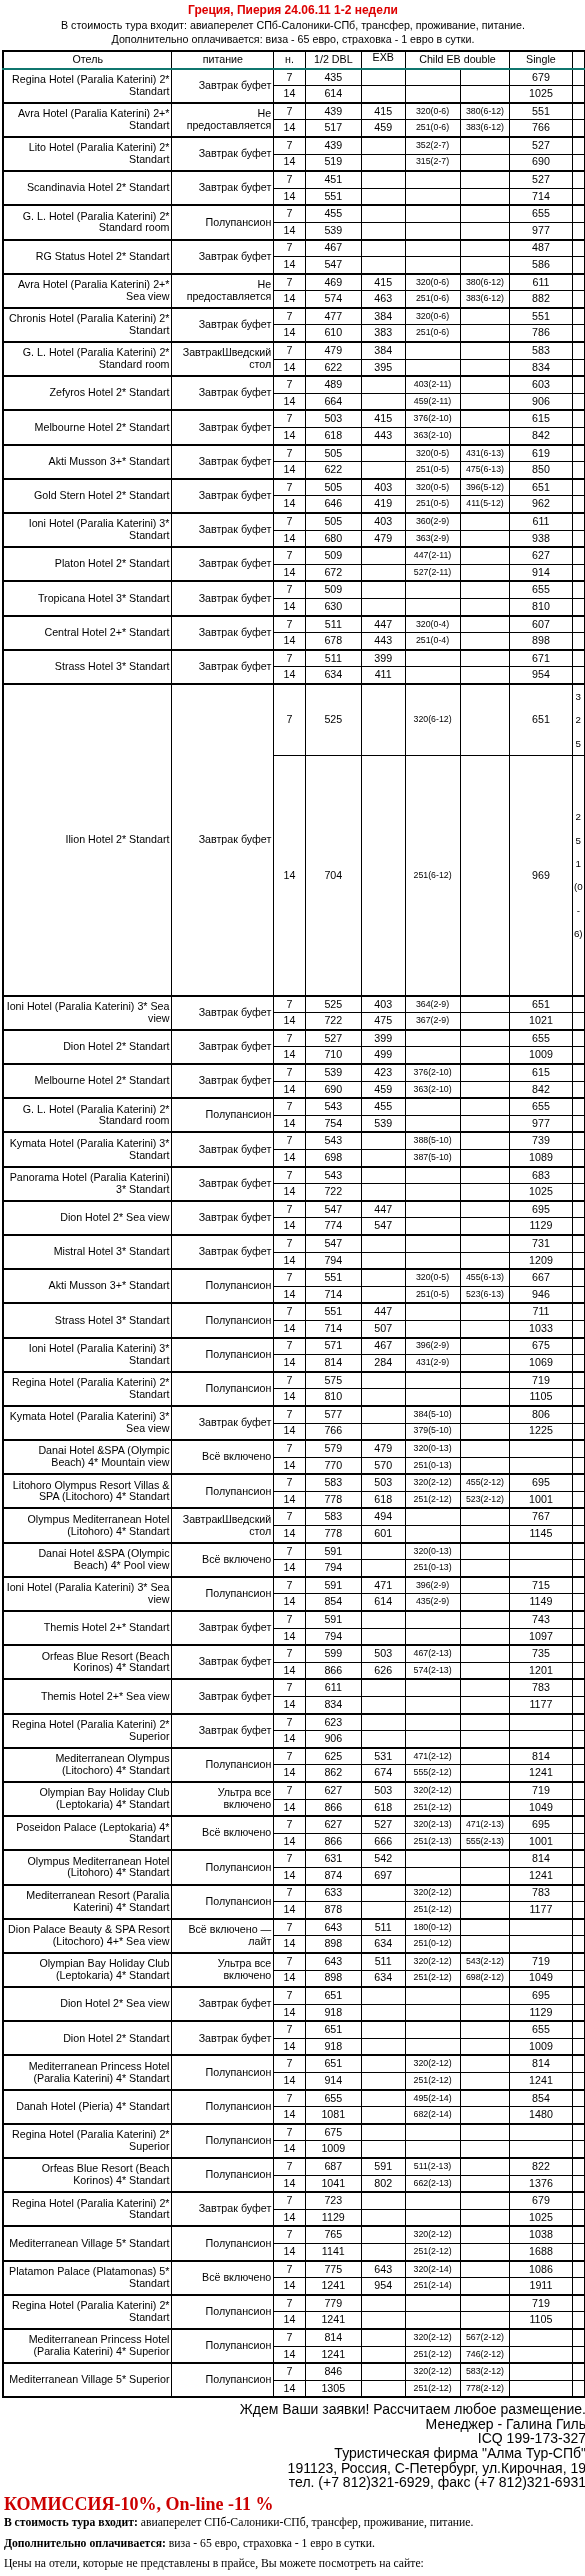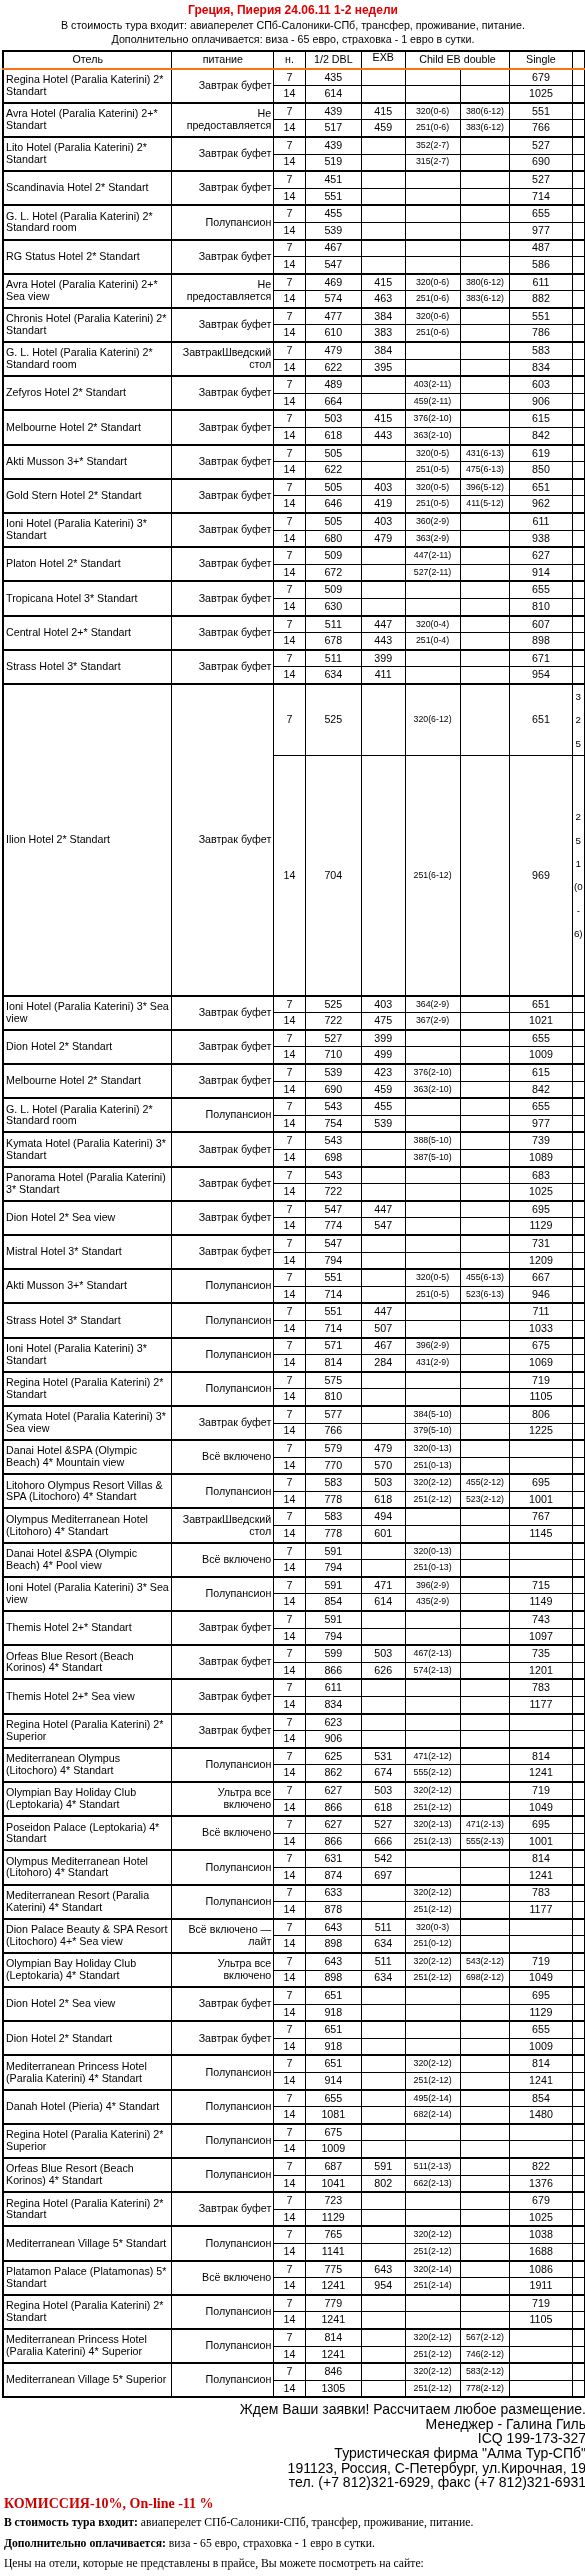--- a/index.html
+++ b/index.html
@@ -6,29 +6,29 @@
   body{width:586px;font-family:"Liberation Sans",sans-serif;color:#000;}
   .title{color:#dd0000;font-weight:bold;font-size:12px;text-align:center;margin:2.9px 0 1px 0;}
   .intro{font-size:10.7px;text-align:center;line-height:14.6px;}
   table{border-collapse:collapse;table-layout:fixed;width:584px;margin-left:2px;margin-top:2.9px;border:2px solid #000;}
   col.c-hotel{width:166px}col.c-meal{width:100px}col.c-n{width:31px}col.c-dbl{width:55px}
   col.c-exb{width:43px}col.c-ch1{width:54px}col.c-ch2{width:49px}col.c-sgl{width:61px}col.c-x{width:12.7px}
   th,td{border:1px solid #000;font-weight:normal;font-size:10.7px;height:15.6px;padding:0 2px;
         text-align:center;vertical-align:middle;overflow:hidden;line-height:11.7px;}
   th{height:15.6px;}
   th.exb-h{vertical-align:top;}
-  td.hotel{text-align:left;}
+  td.hotel{text-align:right;}
   td.meal{text-align:right;}
   td.child{font-size:8.8px;padding:0 1px;}
   td.extra{font-size:9.8px;padding:0 1px;word-break:break-all;line-height:23.4px;}
   tr.block-start td{border-top:2px solid #000;}
-  thead tr th{border-bottom:2px solid #f97316;border-radius:8px;}
+  thead tr th{border-bottom:2px solid #0f766e;border-radius:8px;}
   .f-center{text-align:right;font-size:14px;line-height:14.6px;}
   .serif-block{font-family:"Liberation Serif",serif;font-size:11.7px;line-height:18.6px;margin:2px 0 0 3.9px;}
-  .commission{color:#cc0000;font-weight:bold;font-family:"Liberation Serif",serif;font-size:14px;margin:5.9px 0 0 3.9px;line-height:16.6px;}
+  .commission{color:#cc0000;font-weight:bold;font-family:"Liberation Serif",serif;font-size:18px;margin:5.9px 0 0 3.9px;line-height:16.6px;}
   .lead{font-weight:bold;}
   .footer-top{margin-top:3.9px;}
 </style>
 </head>
 <body>
 
 <div class="title">Греция, Пиерия  24.06.11 1-2 недели</div>
 <div class="intro">В стоимость тура входит: авиаперелет СПб-Салоники-СПб, трансфер, проживание, питание.</div>
 <div class="intro">Дополнительно оплачивается: виза - 65 евро, страховка - 1 евро в сутки.</div>
 
@@ -976,21 +976,21 @@
         <td class="child"></td>
         <td class="num">1177</td>
         <td class="extra"></td>
       </tr>
       <tr class="block-start">
         <td class="hotel" rowspan="2">Dion Palace Beauty &amp; SPA Resort (Litochoro) 4+* Sea view</td>
         <td class="meal" rowspan="2">Всё включено — лайт</td>
         <td class="n">7</td>
         <td class="num">643</td>
         <td class="num">511</td>
-        <td class="child">320(0-3)</td>
+        <td class="child">180(0-12)</td>
         <td class="child"></td>
         <td class="num"></td>
         <td class="extra"></td>
       </tr>
       <tr>
         <td class="n">14</td>
         <td class="num">898</td>
         <td class="num">634</td>
         <td class="child">251(0-12)</td>
         <td class="child"></td>

